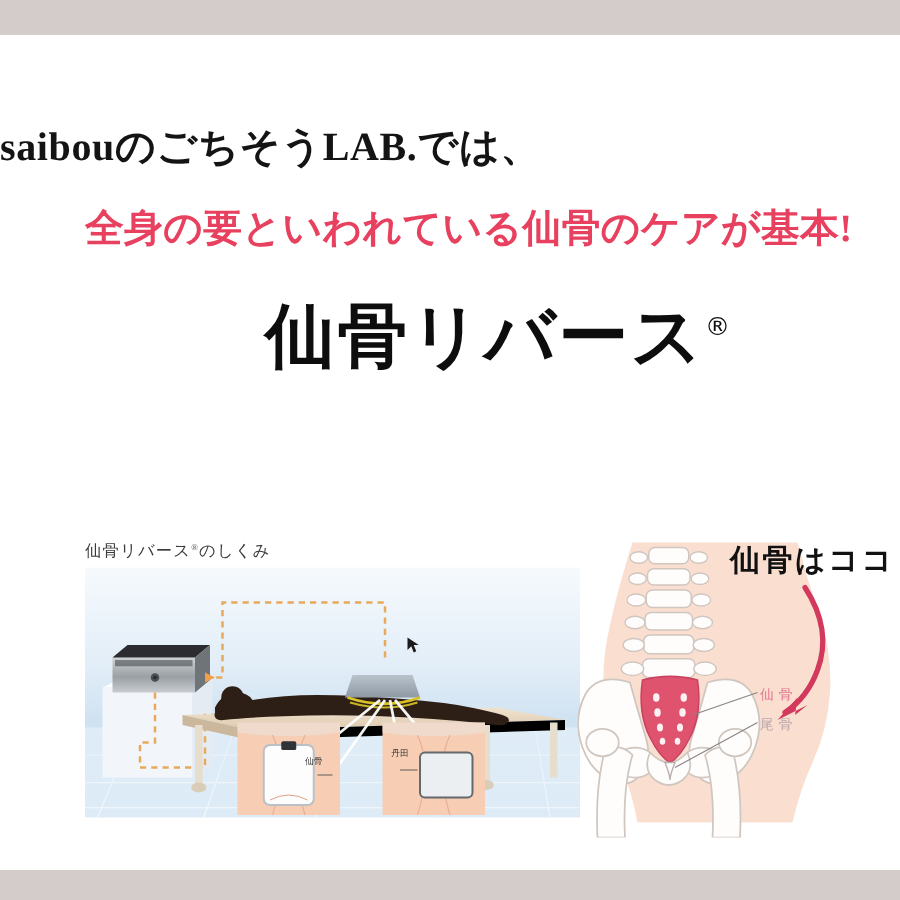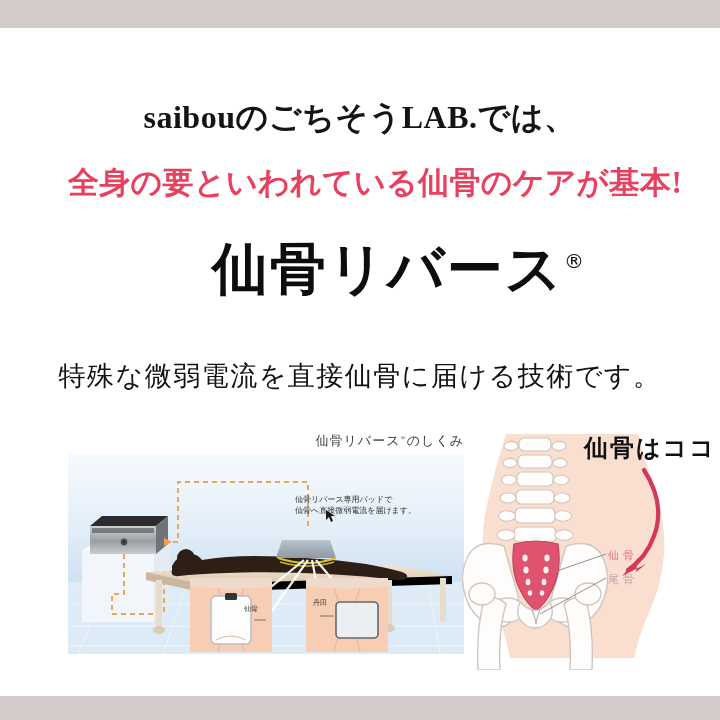--- a/index.html
+++ b/index.html
@@ -29,21 +29,20 @@
   }
   .band-top { top: 0; height: 28px; }
   .band-bottom { top: 696px; height: 24px; }
 
   
   .head-line1 {
     position: absolute;
     top: 96px;
     left: 0;
     width: 720px;
-    text-align: center;
     font-family: "Liberation Serif", "DejaVu Serif", serif;
     font-size: 32px;
     font-weight: 700;
     color: #141414;
     letter-spacing: 0.5px;
     white-space: nowrap;
   }
   .head-line2 {
     position: absolute;
     top: 162px;
@@ -97,21 +96,21 @@
     left: 68px;
     top: 432px;
     width: 396px;
     height: 222px;
   }
   .diagram-title {
     position: absolute;
     left: 0;
     top: 0;
     width: 396px;
-    text-align: right;
+    text-align: left;
     font-family: "Liberation Serif", "DejaVu Serif", serif;
     font-size: 13px;
     color: #3a3a3a;
     letter-spacing: 1px;
     white-space: nowrap;
   }
   .diagram-title .reg { font-size: 7px; vertical-align: super; }
   .diagram-stage {
     position: absolute;
     left: 0;
@@ -180,21 +179,20 @@
   <div class="band band-top"></div>
   <div class="band band-bottom"></div>
 
   <div class="head-line1">saibouのごちそうLAB.では、</div>
   <div class="head-line2">全身の要といわれている仙骨のケアが基本!</div>
 
   <div class="head-brand">
     <span>仙骨リバース</span><span class="reg">®</span>
   </div>
 
-  <div class="head-sub">特殊な微弱電流を直接仙骨に届ける技術です。</div>
 
   <div id="diagram">
 
     <div class="diagram-title">
       <span>仙骨リバース</span><span class="reg">®</span><span>のしくみ</span>
     </div>
 
     <div class="diagram-stage">
       <svg width="396" height="200" viewBox="0 0 396 200">
         <defs>
@@ -294,24 +292,20 @@
           <rect x="238" y="124" width="82" height="74" fill="#f7cdb4"></rect>
           <path d="M238 124 h82 v8 q-41 6 -82 0 z" fill="#e9e3da" opacity="0.6"></path>
           <path d="M266 134 q12 26 0 64 M292 134 q-12 26 0 64" stroke="#e3a887" stroke-width="0.9" fill="none" opacity="0.8"></path>
           <rect x="268" y="148" width="42" height="36" rx="4" fill="#eceff1" stroke="#63696e" stroke-width="1.6"></rect>
           <path d="M252 162 L266 162" stroke="#5c5c5c" stroke-width="0.8"></path>
         </g>
 
         <polygon points="258,56 258,66 261,63 263,68 265,67 263,62 267,62" fill="#1b1b1b"></polygon>
       </svg>
 
-      <div class="annot">
-        <div>仙骨リバース専用パッドで</div>
-        <div>仙骨へ直接微弱電流を届けます。</div>
-      </div>
 
       <div class="inset-label lbl-sacrum">仙骨</div>
       <div class="inset-label lbl-tanden">丹田</div>
     </div>
   </div>
 
   <div id="anatomy">
 
     <div class="hand-note">仙骨はココ</div>
 

